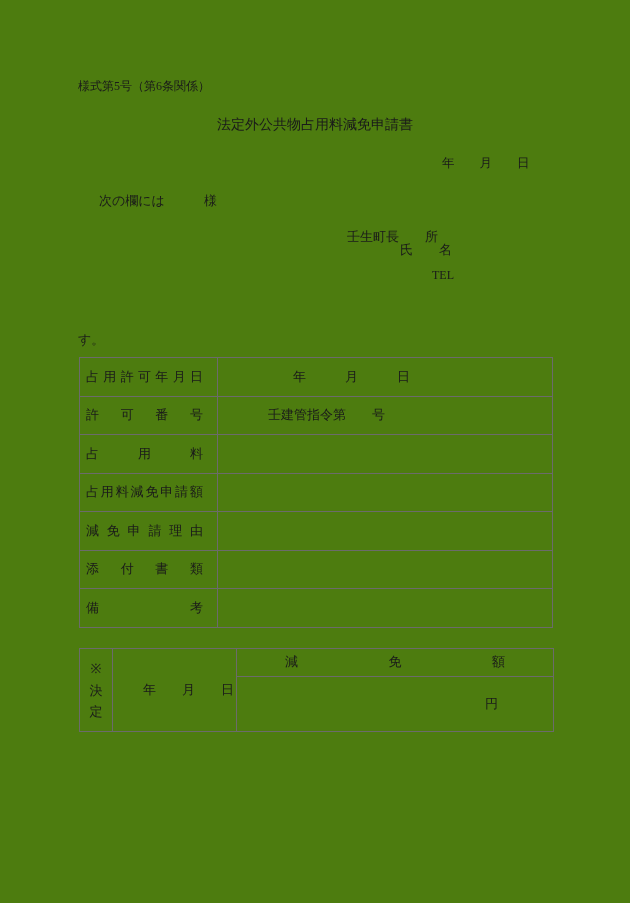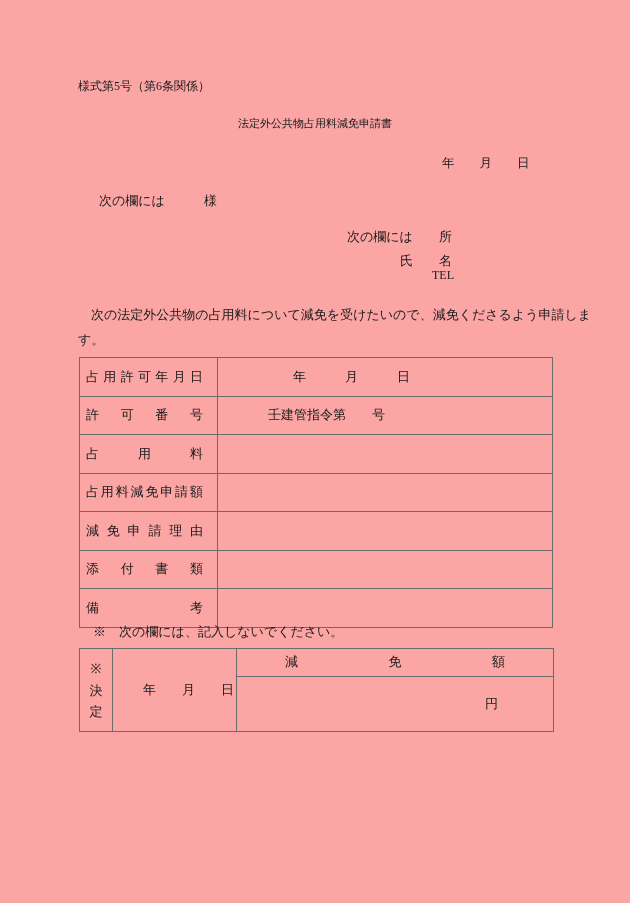--- a/index.html
+++ b/index.html
@@ -1,27 +1,27 @@
 <!DOCTYPE html>
 <html><head>
 <meta charset="utf-8">
 <style>
   html,body{margin:0;padding:0;background:#ffffff;}
   .page{
     position:relative;
     width:630px;height:903px;
-    background:#fca5a5;
+    background:#4d7c0f;
     color:#1a1a1a;
     font-family:"Liberation Serif","DejaVu Serif",serif;
     font-size:13px;
     overflow:hidden;
   }
   .abs{position:absolute;white-space:pre;line-height:1.2;}
   .fs12{font-size:12px;}
-  .title{font-size:11px;letter-spacing:0;}
+  .title{font-size:14px;letter-spacing:0;}
 
   table.doc{border-collapse:collapse;table-layout:fixed;position:absolute;}
   table.doc td{border:1px solid #6b6b6b;vertical-align:middle;font-size:13px;}
 
   
   .main-table td{height:35.5px;}
   .lbl-cell{padding:0 14px 0 6px;}
   .justify-chars{display:flex;justify-content:space-between;line-height:1.1;}
   .val{white-space:pre;}
   .val-date{padding-left:75px;}
@@ -40,25 +40,24 @@
 <div class="page">
 
   <div class="abs fs12" style="left:78px;top:79px">様式第5号（第6条関係）</div>
 
   <div class="abs title" style="left:0;top:117px;width:630px;text-align:center">法定外公共物占用料減免申請書</div>
 
   <div class="abs" style="left:442px;top:156px;font-size:12.5px">年　　月　　日</div>
 
   <div class="abs" style="left:99px;top:193px">次の欄には　　　様</div>
 
-  <div class="abs" style="left:347px;top:229px">次の欄には　　所</div>
-  <div class="abs" style="left:400px;top:253px">氏　　名</div>
+  <div class="abs" style="left:347px;top:229px">壬生町長　　所</div>
+  <div class="abs" style="left:400px;top:242px">氏　　名</div>
   <div class="abs fs12" style="left:432px;top:268px">TEL</div>
 
-  <div class="abs" style="left:78px;top:307px">　次の法定外公共物の占用料について減免を受けたいので、減免くださるよう申請しま</div>
   <div class="abs" style="left:78px;top:332px">す。</div>
 
   <table class="doc main-table" style="left:79px;top:357px;width:473px">
     <colgroup>
         <col style="width:138px">
         <col style="width:335px">
       </colgroup>
     <tbody>
       <tr>
         <td class="lbl-cell">
@@ -139,21 +138,20 @@
           <div class="justify-chars">
               <span>備</span>
               <span>考</span>
             </div>
         </td>
         <td class="val"></td>
       </tr>
     </tbody>
   </table>
 
-  <div class="abs" style="left:93px;top:624px">※　次の欄には、記入しないでください。</div>
 
   <table class="doc dec-table" style="left:79px;top:648px;width:474px">
     <colgroup>
         <col style="width:33px">
         <col style="width:124px">
         <col style="width:317px">
       </colgroup>
     <tbody>
       <tr>
         <td rowspan="2">

